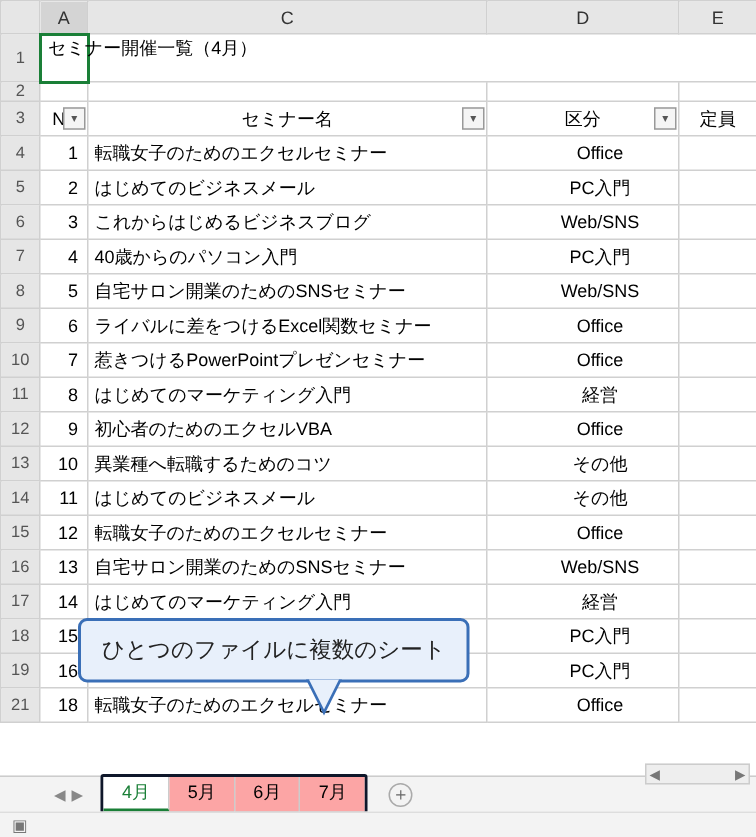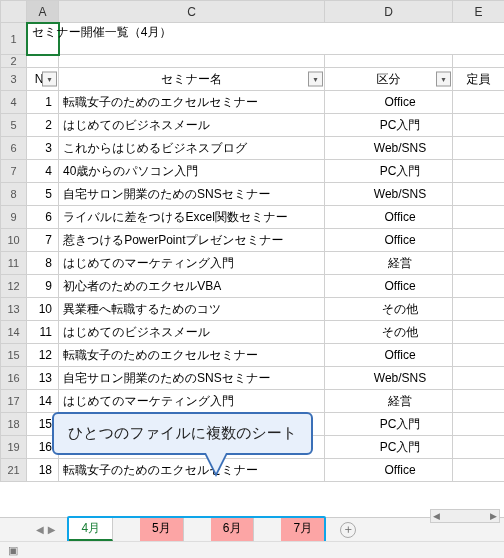--- a/index.html
+++ b/index.html
@@ -89,24 +89,23 @@
   }
   .tab-nav {
     display: flex;
     gap: 4px;
     margin-right: 12px;
     color: #888;
     font-size: 10px;
   }
   .tabs-wrap {
     display: flex;
-    border: 2px solid #0ea5e9;
+    border: 2px solid #0f172a;
     padding: 0;
     border-radius: 2px;
-    gap: 27px;
   }
   .tab {
     padding: 2px 12px;
     border-right: 1px solid #ccc;
     font-size: 12px;
     background: #fca5a5;
     cursor: pointer;
   }
   .tab:last-child { border-right: none; }
   .tab.active {

